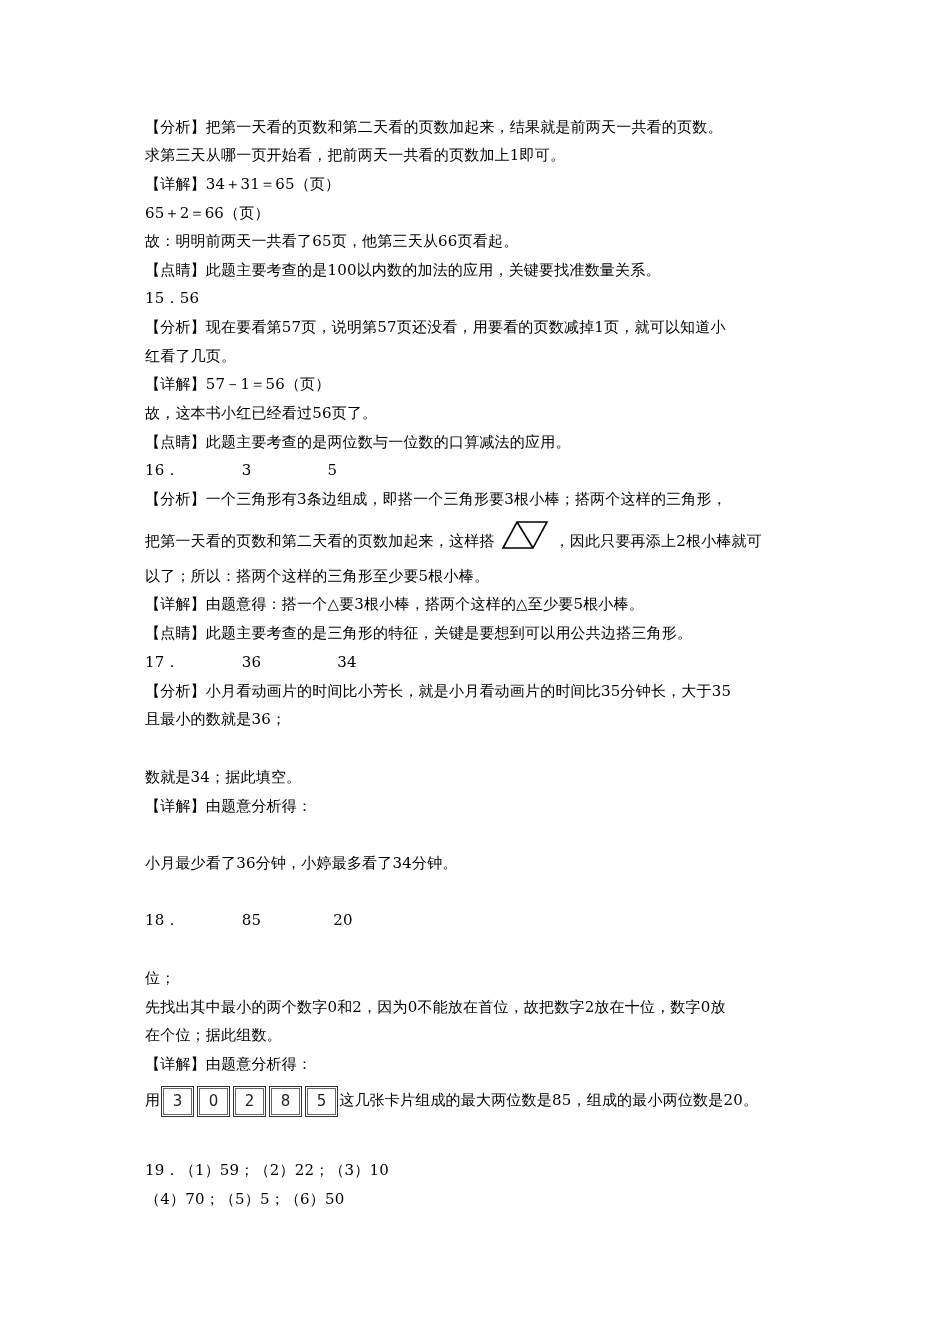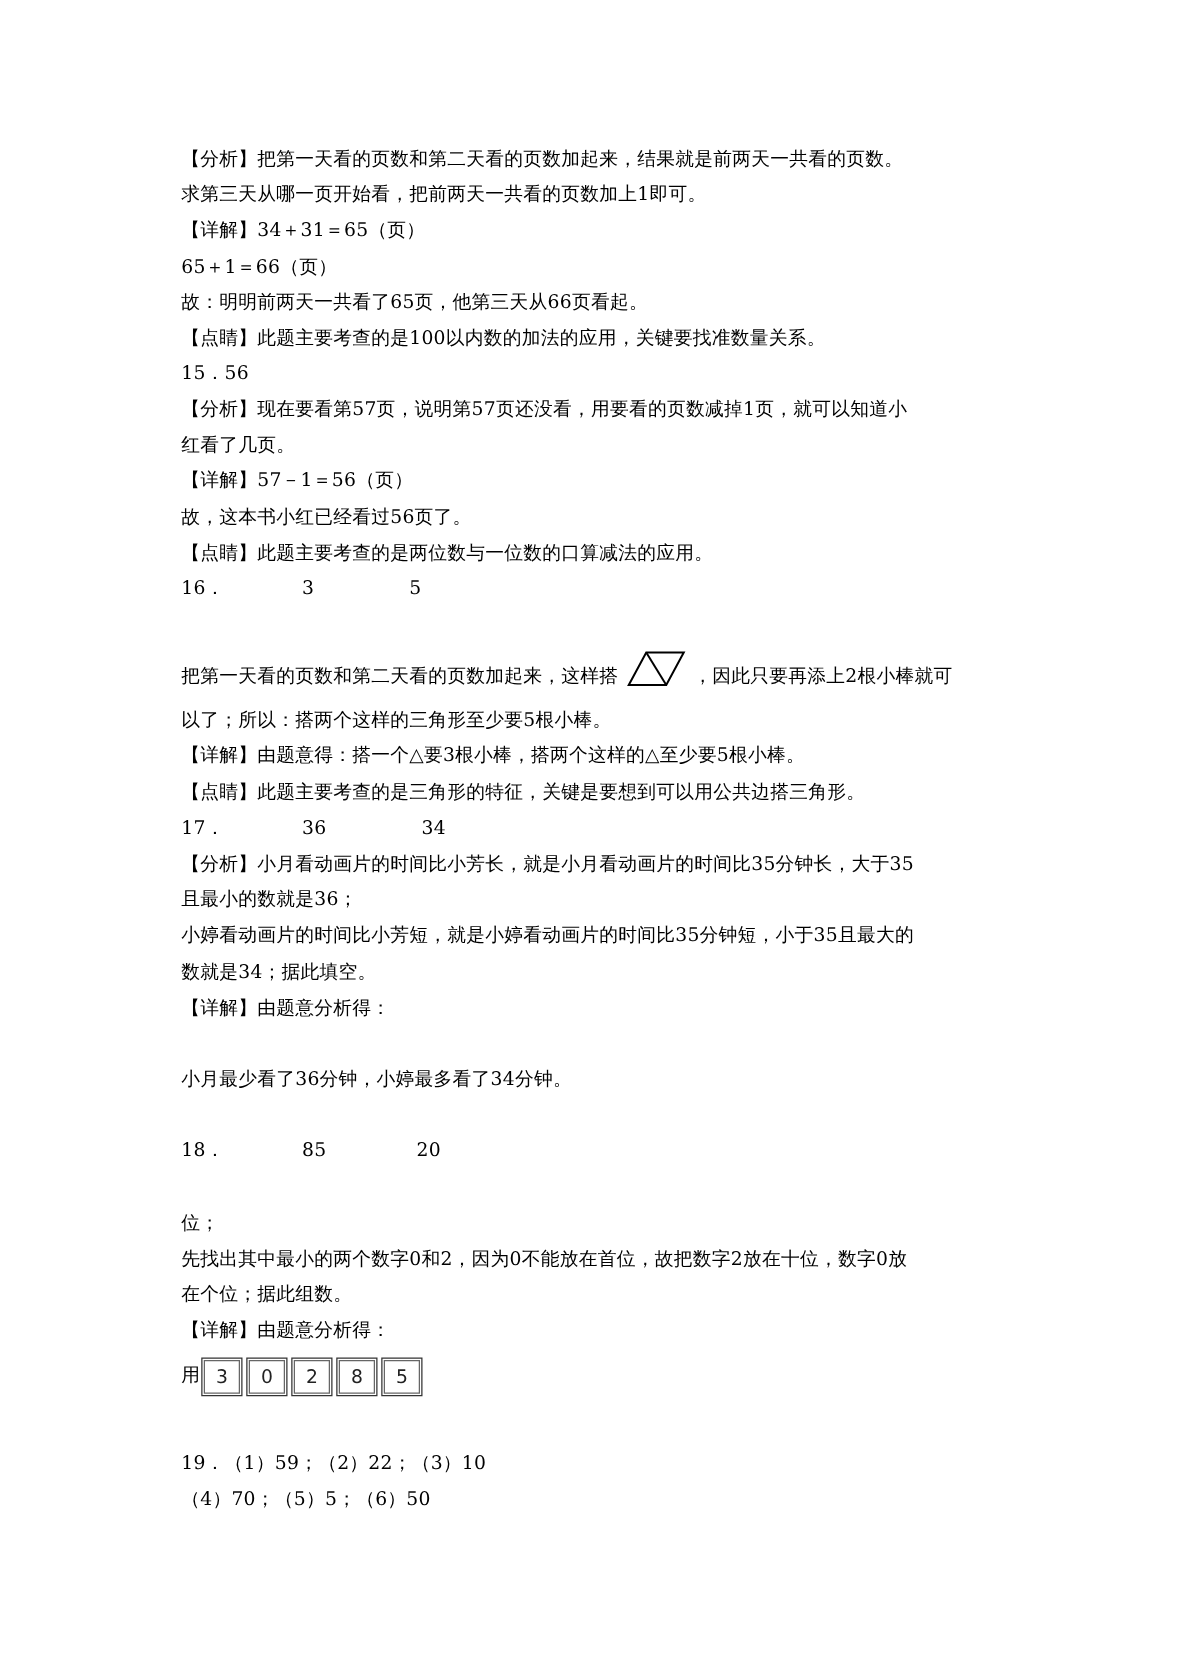--- a/index.html
+++ b/index.html
@@ -16,67 +16,67 @@
           box-shadow: inset 0 0 0 1px #fff, inset 0 0 0 2px #666; }
 </style>
 </head>
 <body>
 
 <div class="page">
 
   <div class="ln" style="top:117px">【分析】把第一天看的页数和第二天看的页数加起来，结果就是前两天一共看的页数。</div>
   <div class="ln" style="top:145px">求第三天从哪一页开始看，把前两天一共看的页数加上1即可。</div>
   <div class="ln" style="top:174px">【详解】34＋31＝65（页）</div>
-  <div class="ln" style="top:203px">65＋1＝66（页）</div>
+  <div class="ln" style="top:203px">65＋2＝66（页）</div>
   <div class="ln" style="top:231px">故：明明前两天一共看了65页，他第三天从66页看起。</div>
   <div class="ln" style="top:260px">【点睛】此题主要考查的是100以内数的加法的应用，关键要找准数量关系。</div>
 
   <div class="ln" style="top:288px">15．56</div>
   <div class="ln" style="top:317px">【分析】现在要看第57页，说明第57页还没看，用要看的页数减掉1页，就可以知道小</div>
   <div class="ln" style="top:346px">红看了几页。</div>
   <div class="ln" style="top:374px">【详解】57－1＝56（页）</div>
   <div class="ln" style="top:403px">故，这本书小红已经看过56页了。</div>
   <div class="ln" style="top:432px">【点睛】此题主要考查的是两位数与一位数的口算减法的应用。</div>
 
   <div class="ln" style="top:460px">
     <span>16．</span><span class="gap" style="width:62px"></span><span>3</span><span class="gap" style="width:76px"></span><span>5</span>
   </div>
+  <div class="ln" style="top:489px">【分析】一个三角形有3条边组成，即搭一个三角形要3根小棒；搭两个这样的三角形，</div>
   <div class="ln" style="top:520px; line-height:36px">
     <span>把第一天看的页数和第二天看的页数加起来，这样搭</span><span class="fig"><svg width="48" height="30" viewBox="0 0 48 30">
           <polygon points="2,28 16,2 46,2 32,28" fill="none" stroke="#000" stroke-width="1.6"></polygon>
           <line x1="16" y1="2" x2="32" y2="28" stroke="#000" stroke-width="1.6"></line>
         </svg></span><span>，因此只要再添上2根小棒就可</span>
   </div>
   <div class="ln" style="top:566px">以了；所以：搭两个这样的三角形至少要5根小棒。</div>
   <div class="ln" style="top:594px">【详解】由题意得：搭一个△要3根小棒，搭两个这样的△至少要5根小棒。</div>
   <div class="ln" style="top:623px">【点睛】此题主要考查的是三角形的特征，关键是要想到可以用公共边搭三角形。</div>
 
   <div class="ln" style="top:652px">
     <span>17．</span><span class="gap" style="width:62px"></span><span>36</span><span class="gap" style="width:76px"></span><span>34</span>
   </div>
   <div class="ln" style="top:681px">【分析】小月看动画片的时间比小芳长，就是小月看动画片的时间比35分钟长，大于35</div>
   <div class="ln" style="top:709px">且最小的数就是36；</div>
-  <div class="ln" style="top:738px">小婷看动画片的时间比小芳短，就是小婷看动画片的时间比35分钟短，小于35且最大的</div>
   <div class="ln" style="top:767px">数就是34；据此填空。</div>
   <div class="ln" style="top:796px">【详解】由题意分析得：</div>
   <div class="ln" style="top:853px">小月最少看了36分钟，小婷最多看了34分钟。</div>
 
   <div class="ln" style="top:910px">
     <span>18．</span><span class="gap" style="width:62px"></span><span>85</span><span class="gap" style="width:72px"></span><span>20</span>
   </div>
   <div class="ln" style="top:968px">位；</div>
   <div class="ln" style="top:997px">先找出其中最小的两个数字0和2，因为0不能放在首位，故把数字2放在十位，数字0放</div>
   <div class="ln" style="top:1025px">在个位；据此组数。</div>
   <div class="ln" style="top:1054px">【详解】由题意分析得：</div>
   <div class="ln" style="top:1083px; line-height:34px">
     <span>用</span><span class="cards">
         <span class="card">3</span>
         <span class="card">0</span>
         <span class="card">2</span>
         <span class="card">8</span>
         <span class="card">5</span>
-      </span>
+      </span><span>这几张卡片组成的最大两位数是85，组成的最小两位数是20。</span>
   </div>
 
   <div class="ln" style="top:1160px">19．（1）59；（2）22；（3）10</div>
   <div class="ln" style="top:1189px">（4）70；（5）5；（6）50</div>
 
 </div>
 
 </body></html>

